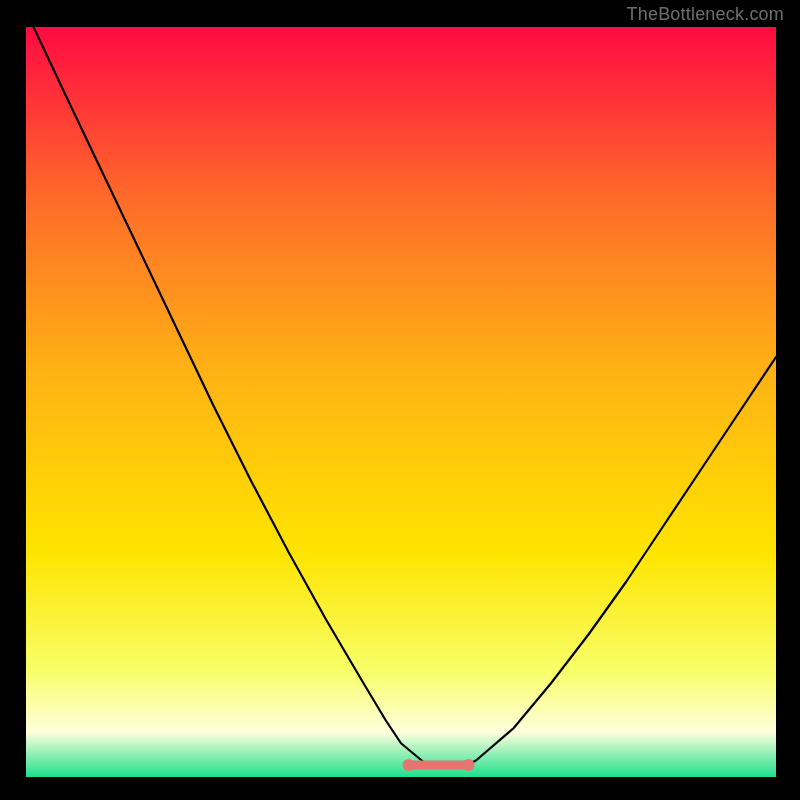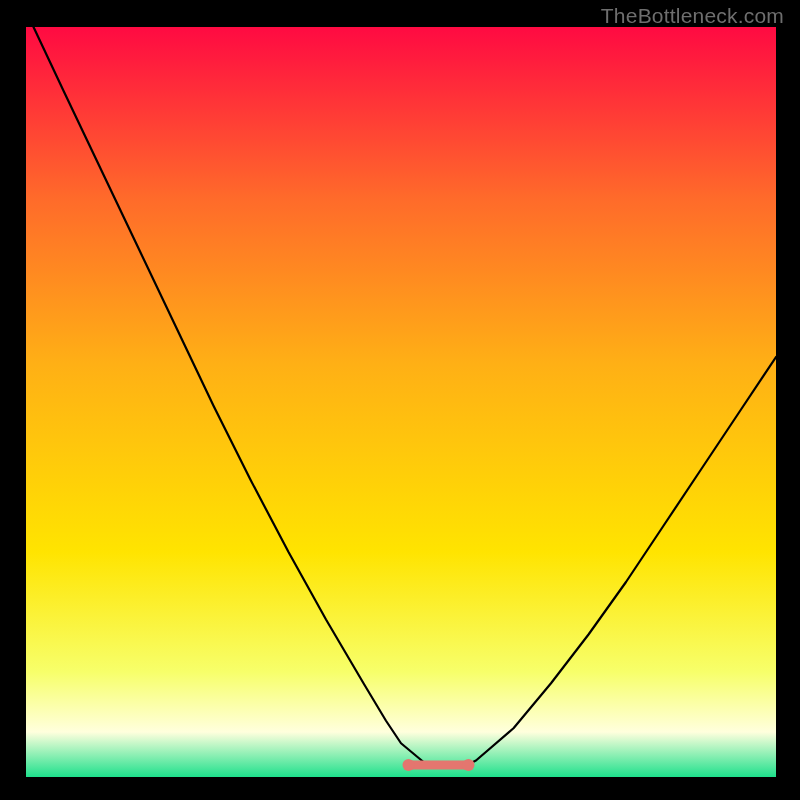--- a/index.html
+++ b/index.html
@@ -20,21 +20,21 @@
     left: 26px;
     top: 27px;
     width: 750px;
     height: 750px;
   }
   .watermark {
     position: absolute;
     top: 4px;
     right: 16px;
     font-family: Arial, Helvetica, sans-serif;
-    font-size: 21px;
+    font-size: 18px;
     font-weight: 400;
     color: #6e6e6e;
     letter-spacing: 0.2px;
   }
   svg { display: block; }
 </style>
 </head>
 <body>
 
 <div class="stage">

